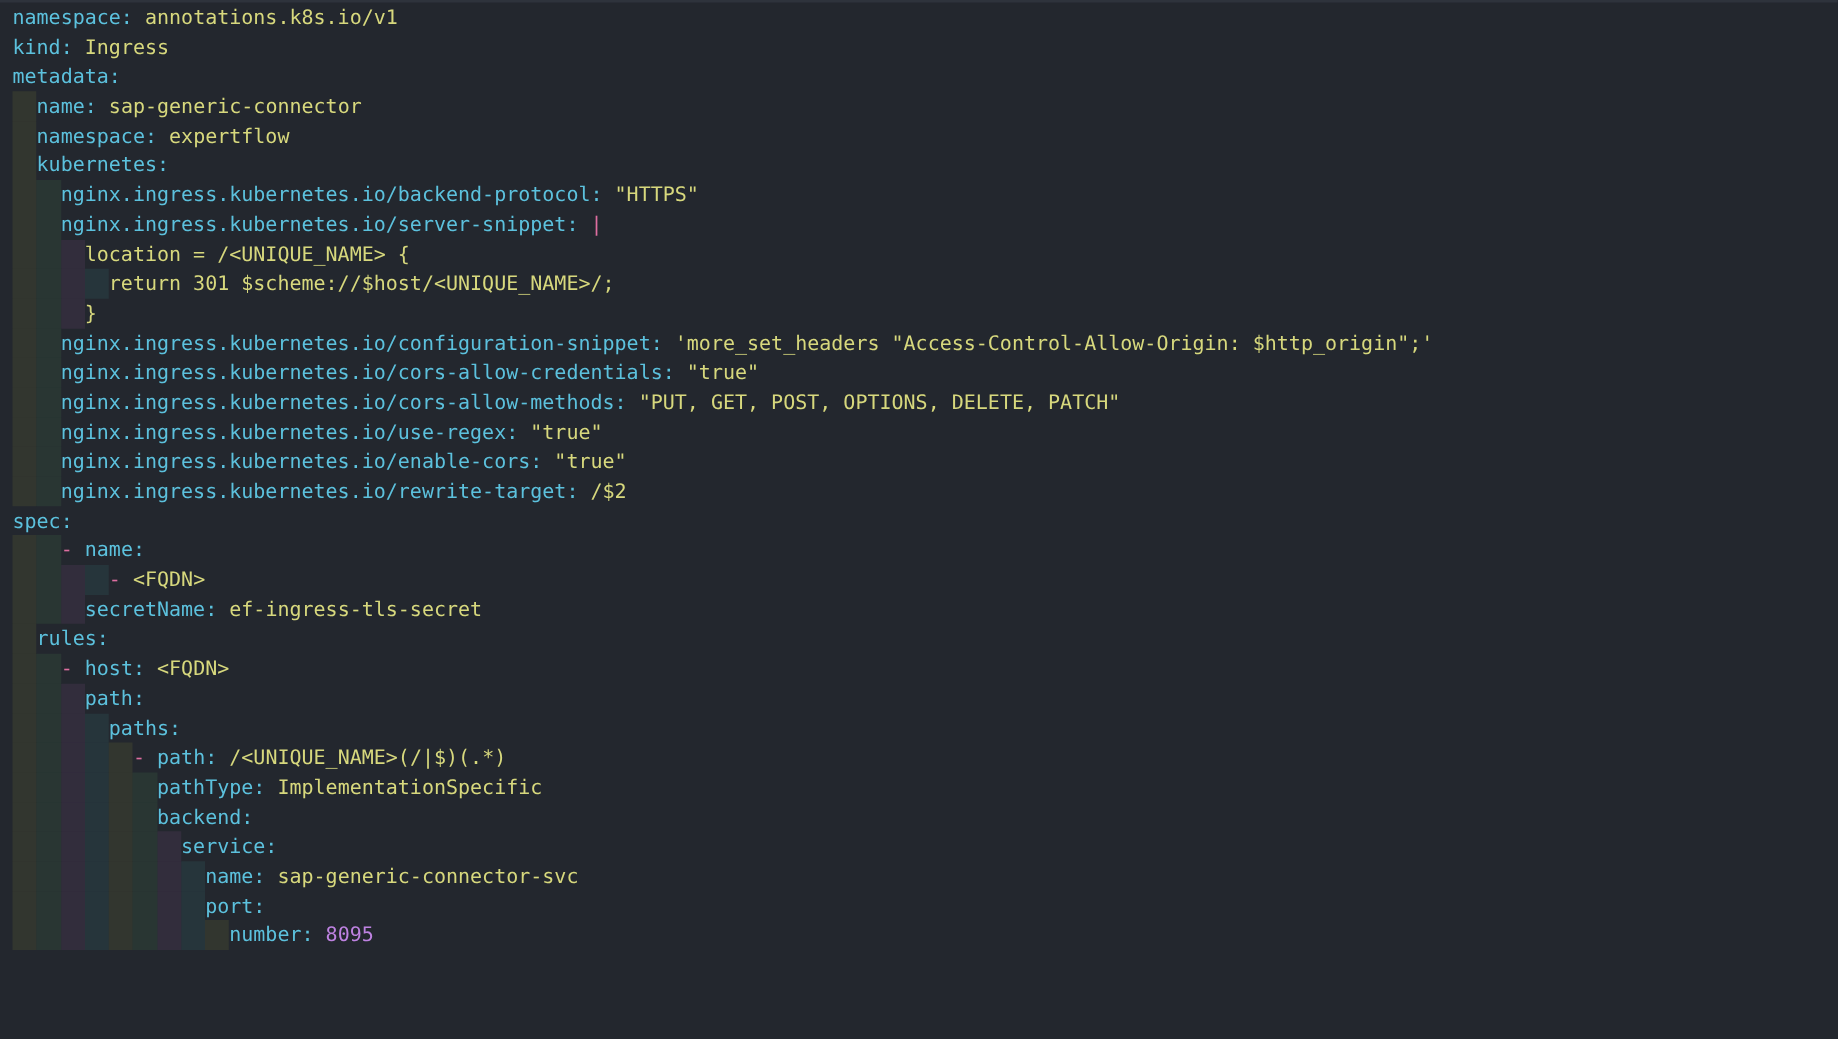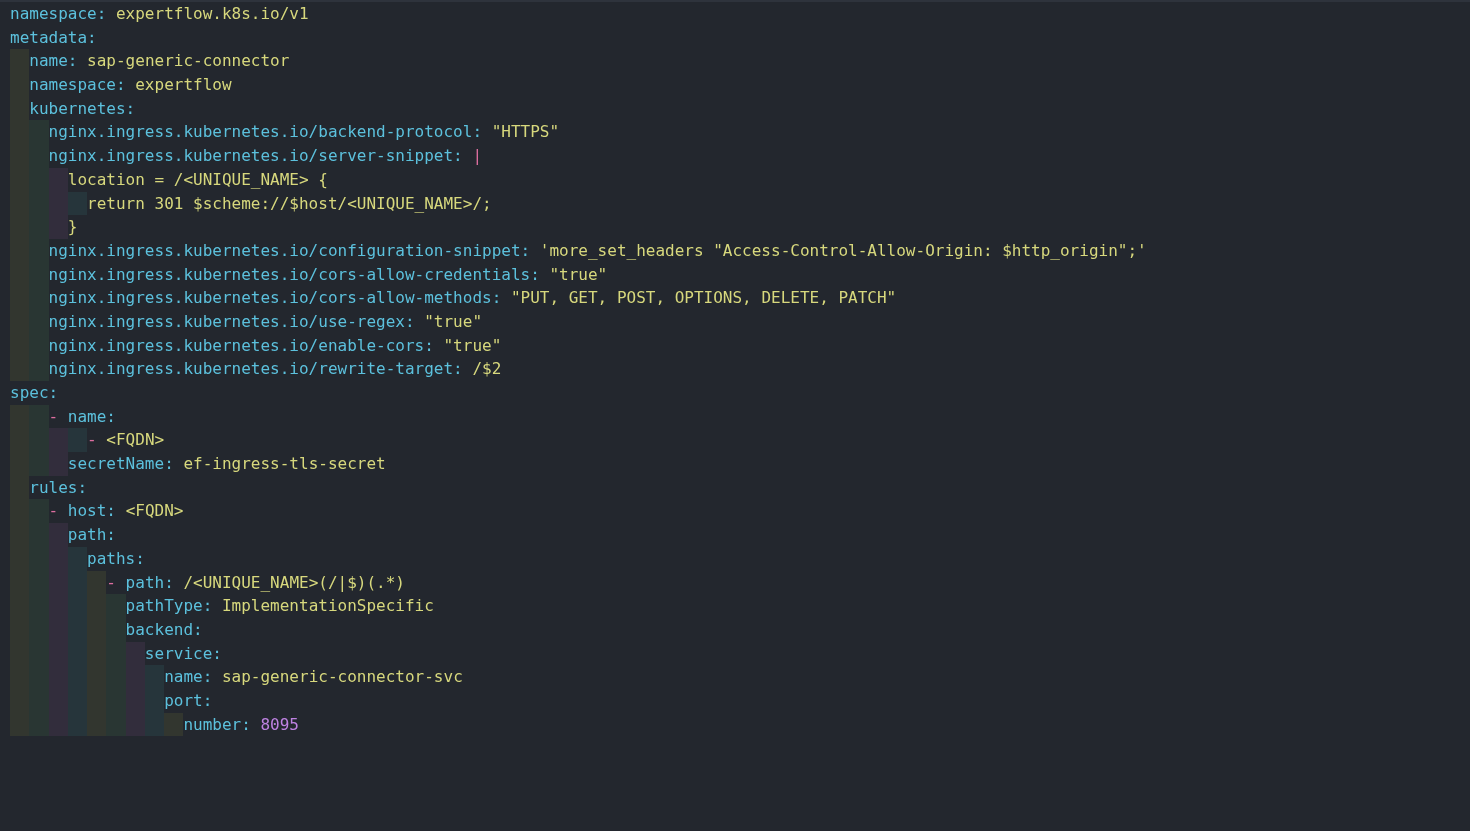--- a/index.html
+++ b/index.html
@@ -59,21 +59,22 @@
     vertical-align:middle;
     margin-left:0px;
     position:relative;top:-1px;
   }
 </style>
 </head>
 <body>
 
 <div class="top-strip"></div>
 <div class="editor" id="editor">
-    <div class="code-line"><span class="tok-k">namespace:</span><span class="tok-w"> </span><span class="tok-v">expertflow.k8s.io/v1</span></div>
+    <div class="code-line"><span class="tok-k">namespace:</span><span class="tok-w"> </span><span class="tok-v">annotations.k8s.io/v1</span></div>
+    <div class="code-line"><span class="tok-k">kind:</span><span class="tok-w"> </span><span class="tok-v">Ingress</span></div>
     <div class="code-line"><span class="fold-chevron">⌄</span><span class="tok-k">metadata:</span></div>
     <div class="code-line"><div class="bars"><div class="bar" style="background: rgba(255, 255, 64, 0.07);"></div></div><span class="tok-w">  </span><span class="tok-k">name:</span><span class="tok-w"> </span><span class="tok-v">sap-generic-connector</span></div>
     <div class="code-line"><div class="bars"><div class="bar" style="background: rgba(255, 255, 64, 0.07);"></div></div><span class="tok-w">  </span><span class="tok-k">namespace:</span><span class="tok-w"> </span><span class="tok-v">expertflow</span></div>
     <div class="code-line"><div class="bars"><div class="bar" style="background: rgba(255, 255, 64, 0.07);"></div></div><span class="fold-chevron">⌄</span><span class="tok-w">  </span><span class="tok-k">kubernetes:</span></div>
     <div class="code-line"><div class="bars"><div class="bar" style="background: rgba(255, 255, 64, 0.07);"></div><div class="bar" style="background: rgba(127, 255, 127, 0.07);"></div></div><span class="tok-w">    </span><span class="tok-k">nginx.ingress.kubernetes.io/backend-protocol:</span><span class="tok-w"> </span><span class="tok-v">"HTTPS"</span></div>
     <div class="code-line"><div class="bars"><div class="bar" style="background: rgba(255, 255, 64, 0.07);"></div><div class="bar" style="background: rgba(127, 255, 127, 0.07);"></div></div><span class="fold-chevron">⌄</span><span class="tok-w">    </span><span class="tok-k">nginx.ingress.kubernetes.io/server-snippet:</span><span class="tok-w"> </span><span class="tok-p">|</span></div>
     <div class="code-line"><div class="bars"><div class="bar" style="background: rgba(255, 255, 64, 0.07);"></div><div class="bar" style="background: rgba(127, 255, 127, 0.07);"></div><div class="bar" style="background: rgba(255, 127, 255, 0.07);"></div></div><span class="fold-chevron">⌄</span><span class="tok-w">      </span><span class="tok-v">location = /&lt;UNIQUE_NAME&gt; {</span></div>
     <div class="code-line"><div class="bars"><div class="bar" style="background: rgba(255, 255, 64, 0.07);"></div><div class="bar" style="background: rgba(127, 255, 127, 0.07);"></div><div class="bar" style="background: rgba(255, 127, 255, 0.07);"></div><div class="bar" style="background: rgba(79, 236, 236, 0.07);"></div></div><span class="tok-w">        </span><span class="tok-v">return 301 $scheme://$host/&lt;UNIQUE_NAME&gt;/;</span></div>
     <div class="code-line"><div class="bars"><div class="bar" style="background: rgba(255, 255, 64, 0.07);"></div><div class="bar" style="background: rgba(127, 255, 127, 0.07);"></div><div class="bar" style="background: rgba(255, 127, 255, 0.07);"></div></div><span class="tok-w">      </span><span class="tok-v">}</span></div>
     <div class="code-line"><div class="bars"><div class="bar" style="background: rgba(255, 255, 64, 0.07);"></div><div class="bar" style="background: rgba(127, 255, 127, 0.07);"></div></div><span class="tok-w">    </span><span class="tok-k">nginx.ingress.kubernetes.io/configuration-snippet:</span><span class="tok-w"> </span><span class="tok-v">'more_set_headers "Access-Control-Allow-Origin: $http_origin";'</span></div>

